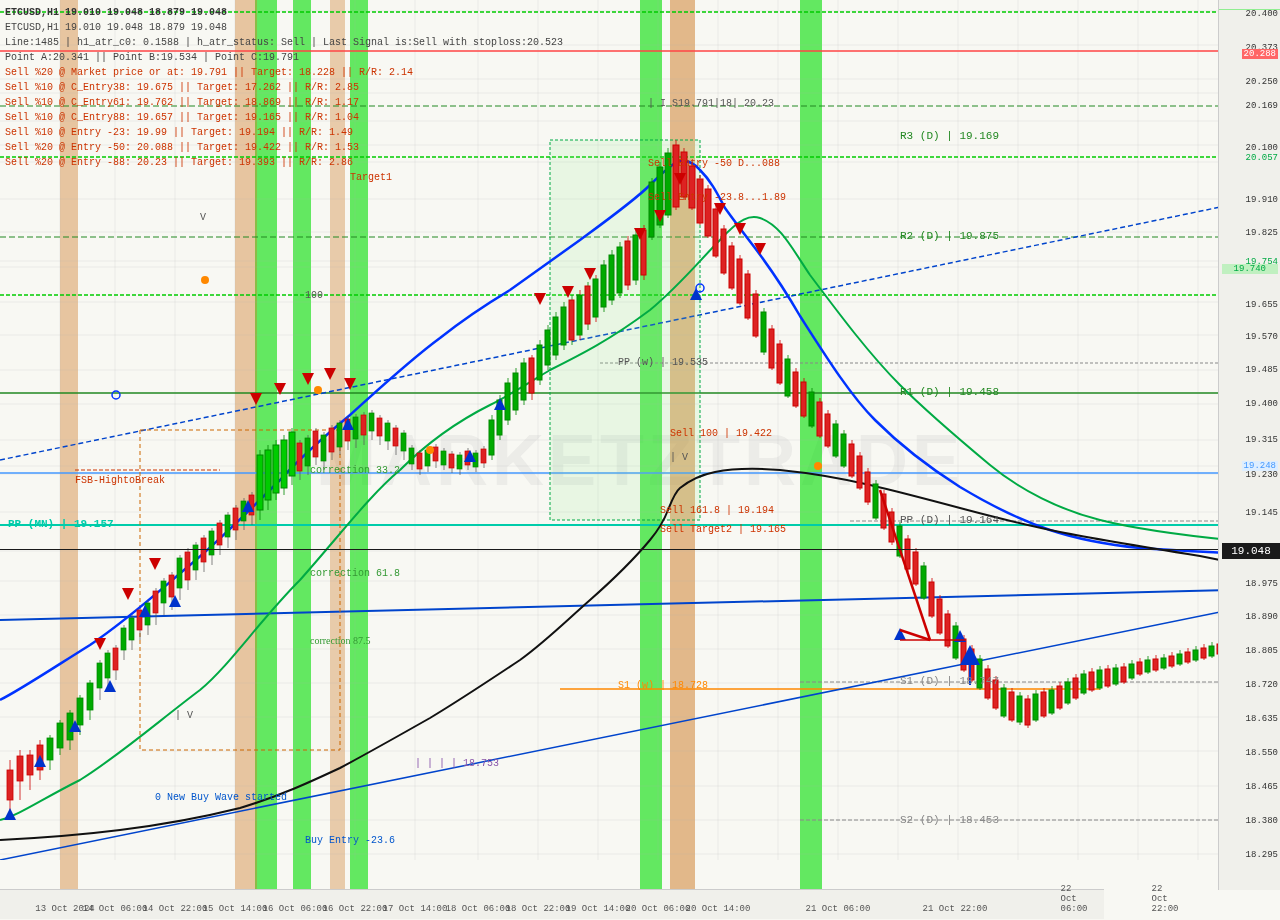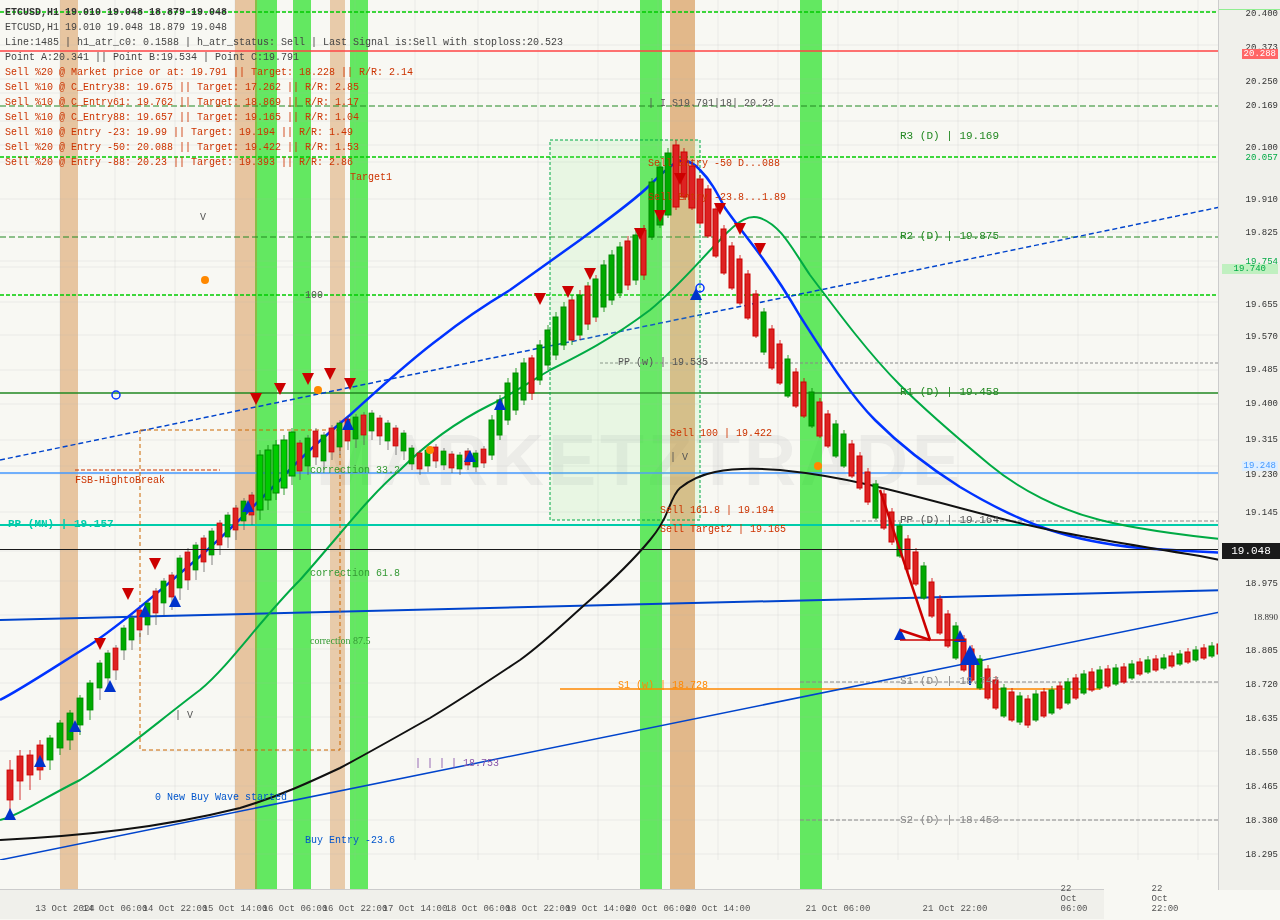--- a/index.html
+++ b/index.html
@@ -691,21 +691,21 @@
     <div style="position:absolute; top:300px; right:2px; font-size:9px; color:#333; font-family:'Courier New',monospace;">19.655</div>
     <div style="position:absolute; top:332px; right:2px; font-size:9px; color:#333; font-family:'Courier New',monospace;">19.570</div>
     <div style="position:absolute; top:365px; right:2px; font-size:9px; color:#333; font-family:'Courier New',monospace;">19.485</div>
     <div style="position:absolute; top:399px; right:2px; font-size:9px; color:#333; font-family:'Courier New',monospace;">19.400</div>
     <div style="position:absolute; top:435px; right:2px; font-size:9px; color:#333; font-family:'Courier New',monospace;">19.315</div>
     <div style="position:absolute; top:461px; right:2px; font-size:9px; color:#4499ff; font-family:'Courier New',monospace; background:#ddeeff; padding:0 2px;">19.248</div>
     <div style="position:absolute; top:470px; right:2px; font-size:9px; color:#333; font-family:'Courier New',monospace;">19.230</div>
     <div style="position:absolute; top:508px; right:2px; font-size:9px; color:#333; font-family:'Courier New',monospace;">19.145</div>
     <div style="position:absolute; top:549px; right:2px; font-size:9px; color:#111; font-family:'Courier New',monospace; background:#222; color:#fff; padding:0 3px; font-weight:bold;">19.048</div>
     <div style="position:absolute; top:579px; right:2px; font-size:9px; color:#333; font-family:'Courier New',monospace;">18.975</div>
-    <div style="position:absolute; top:612px; right:2px; font-size:9px; color:#333; font-family:Liberation Serif, serif;">18.890</div>
+    <div style="position:absolute; top:612px; right:2px; font-size:9px; color:#333; font-family:Liberation Mono, monospace;">18.890</div>
     <div style="position:absolute; top:646px; right:2px; font-size:9px; color:#333; font-family:'Courier New',monospace;">18.805</div>
     <div style="position:absolute; top:680px; right:2px; font-size:9px; color:#333; font-family:'Courier New',monospace;">18.720</div>
     <div style="position:absolute; top:714px; right:2px; font-size:9px; color:#333; font-family:'Courier New',monospace;">18.635</div>
     <div style="position:absolute; top:748px; right:2px; font-size:9px; color:#333; font-family:'Courier New',monospace;">18.550</div>
     <div style="position:absolute; top:782px; right:2px; font-size:9px; color:#333; font-family:'Courier New',monospace;">18.465</div>
     <div style="position:absolute; top:816px; right:2px; font-size:9px; color:#333; font-family:'Courier New',monospace;">18.380</div>
     <div style="position:absolute; top:850px; right:2px; font-size:9px; color:#333; font-family:'Courier New',monospace;">18.295</div>
   </div>
 
   <div id="time-axis">

